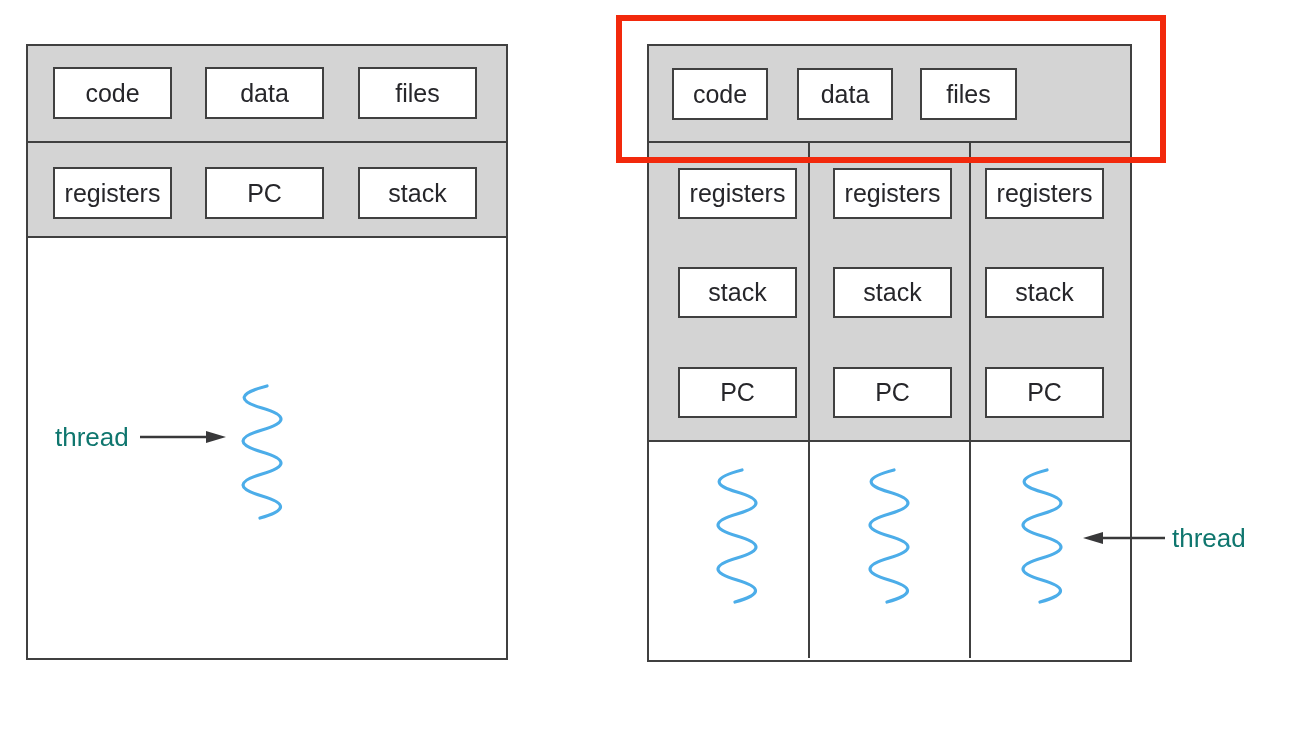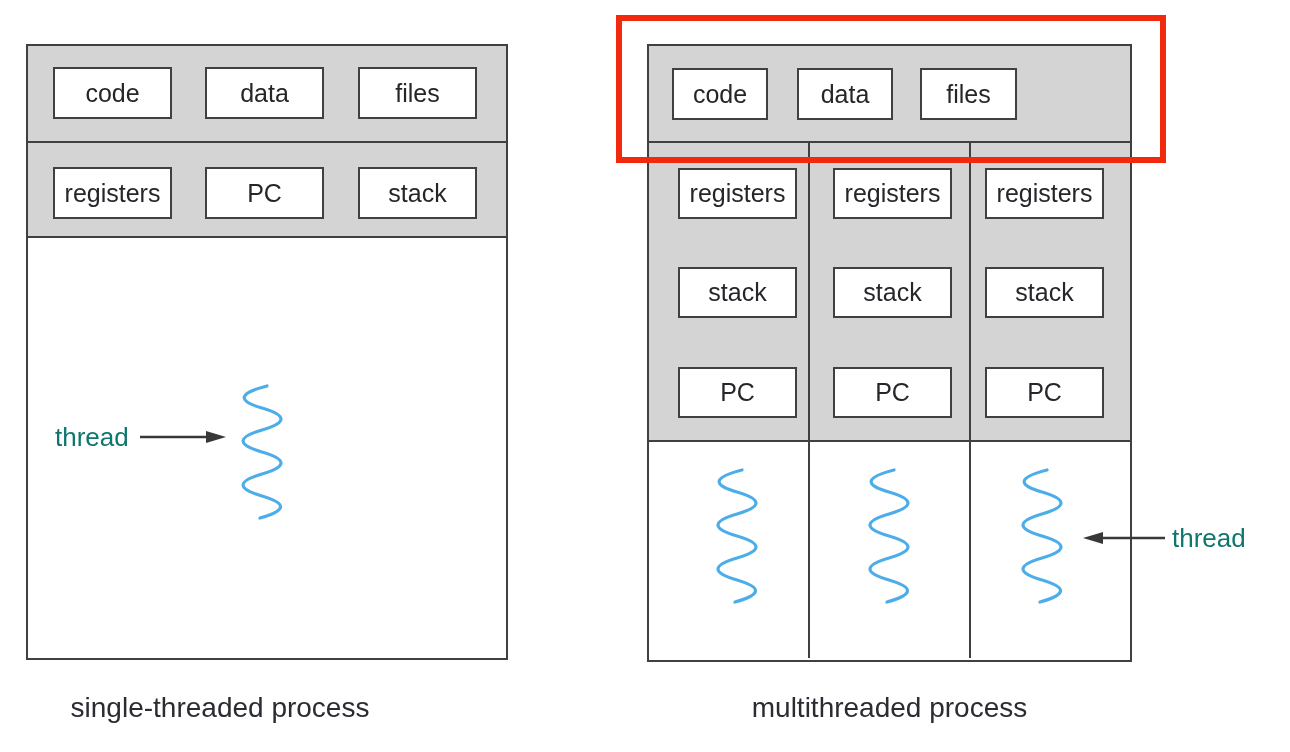--- a/index.html
+++ b/index.html
@@ -63,21 +63,20 @@
 
     <svg class="arrow" style="left:140px;top:429px" width="86" height="16" viewBox="0 0 86 16">
       <line x1="0" y1="8" x2="68" y2="8" stroke="#38383a" stroke-width="2.4"></line>
       <polygon points="66,2 86,8 66,14" fill="#38383a"></polygon>
     </svg>
 
     <svg class="wave" style="left:240px;top:384px" width="44" height="136" viewBox="0 0 44 136">
       <path d="M 27 2 Q -16 13 22 24 T 22 46 T 22 68 T 22 90 T 22 112 T 20 134" fill="none" stroke="#4cade9" stroke-width="3.2" stroke-linecap="round"></path>
     </svg>
 
-    <div class="caption" style="left:0px;top:692px;width:440px">single-threaded process</div>
   </div>
 
   <div class="layer">
 
     <div class="proc-outline" style="left:647px;top:44px;width:485px;height:618px">
       <div class="band" style="height:97px"></div>
       <div class="cols" style="height:515px">
         <div class="col">
           <div class="gray-top"></div>
         </div>
@@ -115,18 +114,17 @@
     <svg class="wave" style="left:1020px;top:468px" width="44" height="136" viewBox="0 0 44 136">
       <path d="M 27 2 Q -16 13 22 24 T 22 46 T 22 68 T 22 90 T 22 112 T 20 134" fill="none" stroke="#4cade9" stroke-width="3.2" stroke-linecap="round"></path>
     </svg>
 
     <svg class="arrow" style="left:1083px;top:530px" width="82" height="16" viewBox="0 0 82 16">
       <line x1="82" y1="8" x2="16" y2="8" stroke="#38383a" stroke-width="2.4"></line>
       <polygon points="20,2 0,8 20,14" fill="#38383a"></polygon>
     </svg>
     <div class="thread-label" style="left:1172px;top:523px">thread</div>
 
-    <div class="caption" style="left:647px;top:692px;width:485px">multithreaded process</div>
   </div>
 
   <div class="highlight"></div>
 
 </div>
 
 </body></html>

